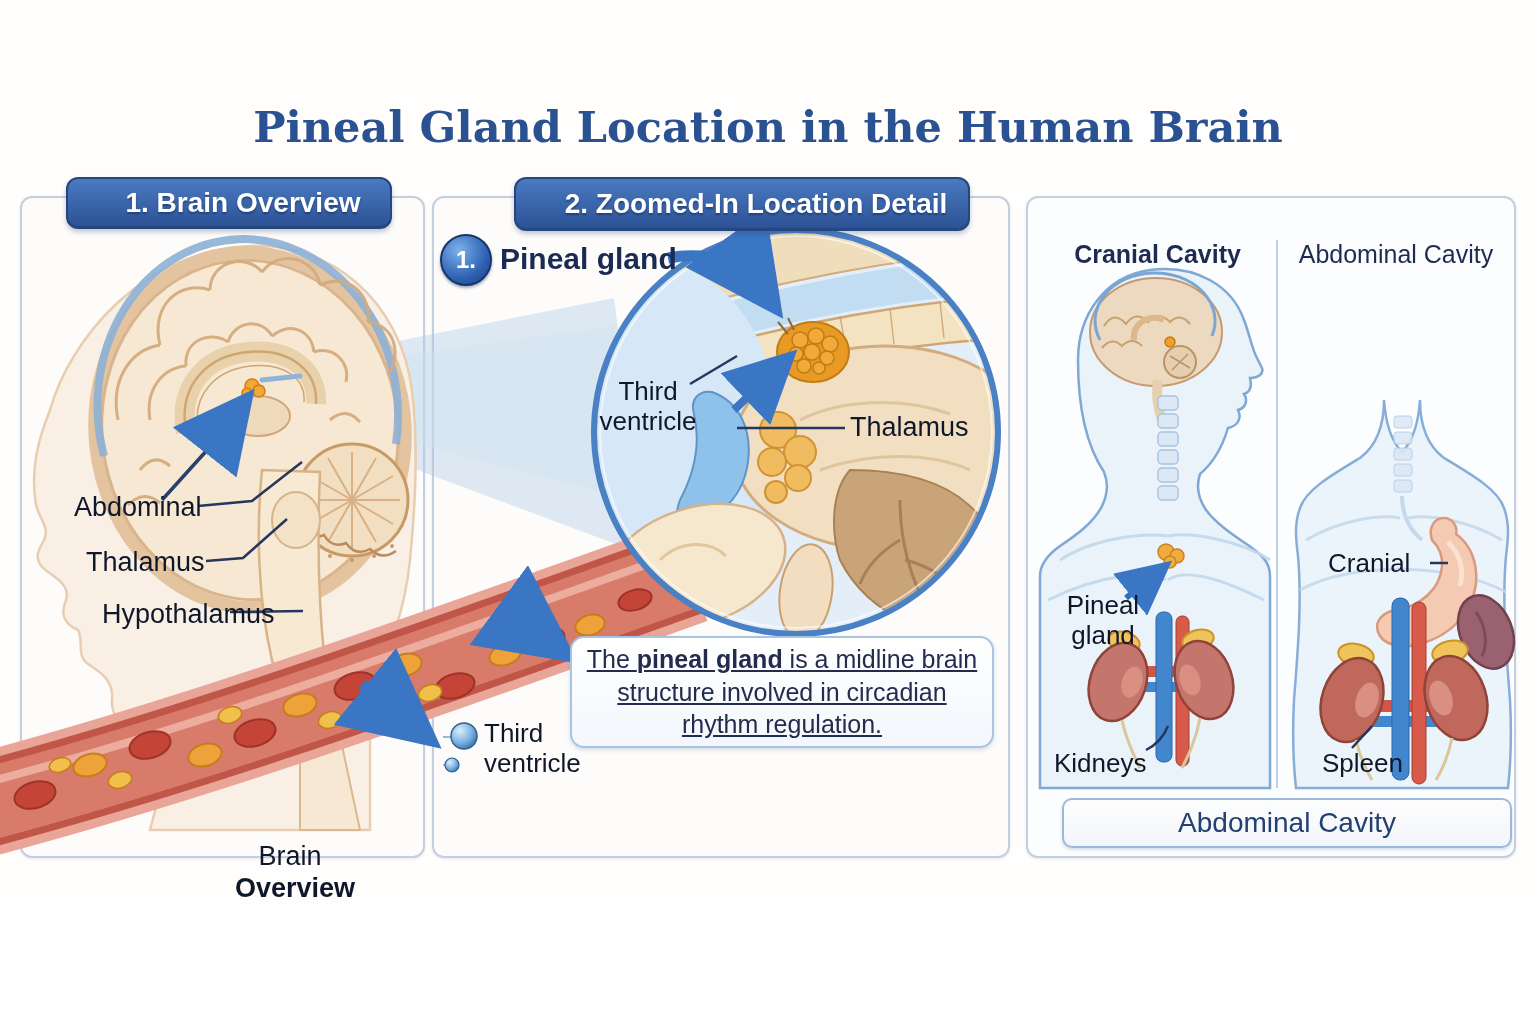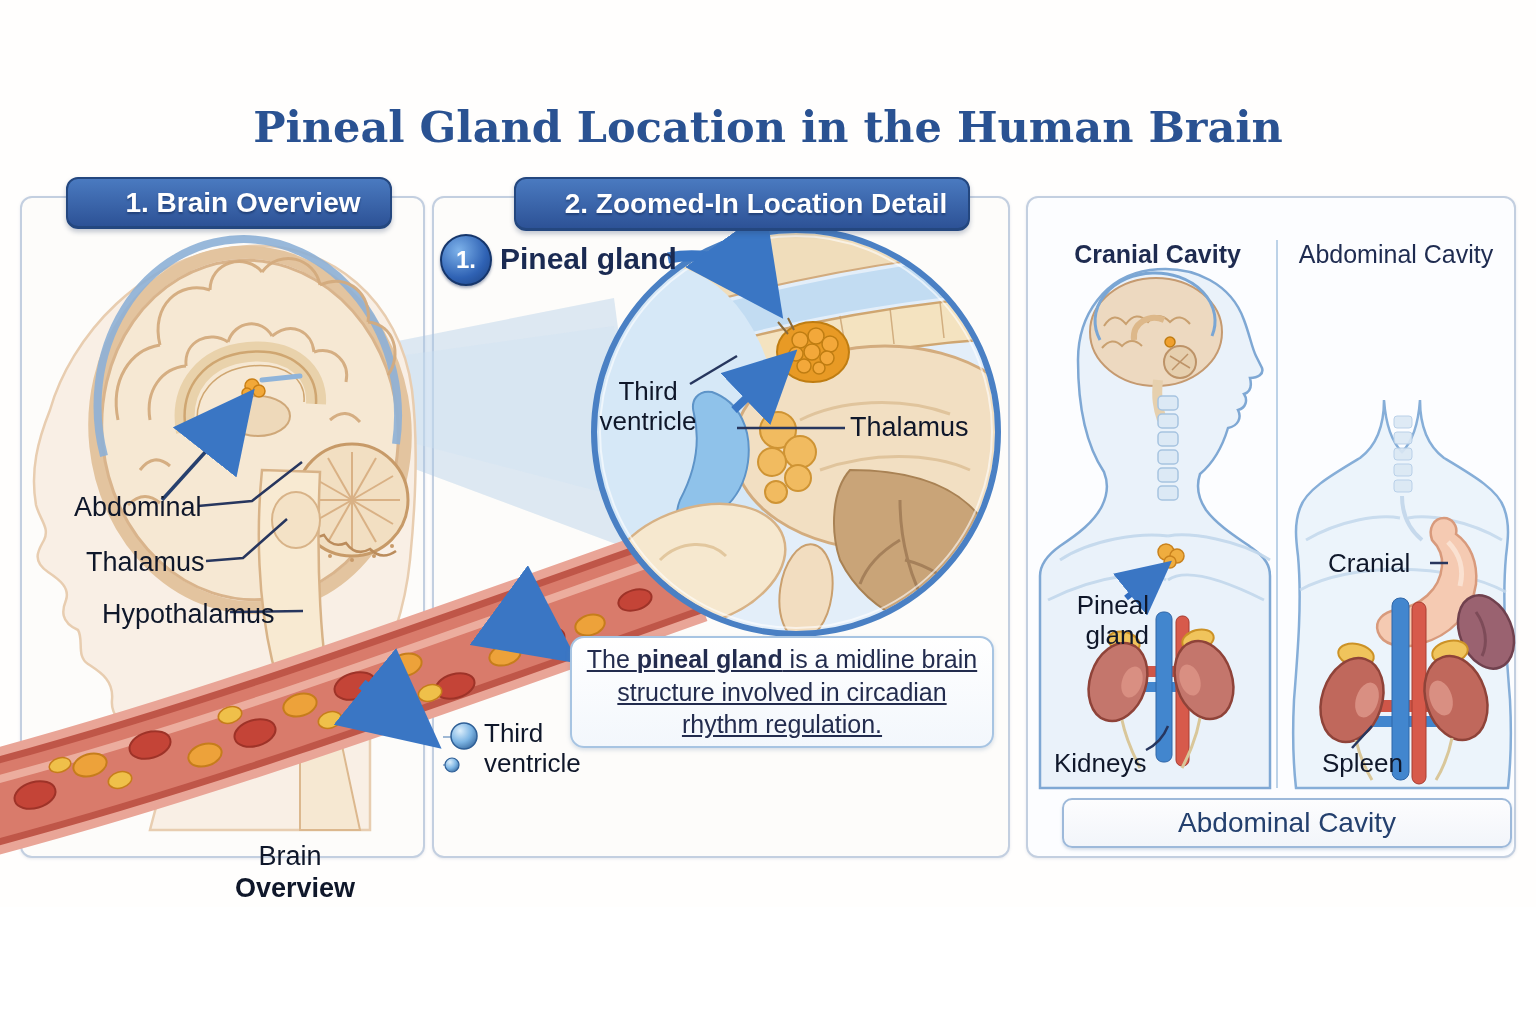--- a/index.html
+++ b/index.html
@@ -375,20 +375,20 @@
   <div class="notebox">
     <div>
       <span>The </span><span class="bold">pineal gland</span><span> is a midline brain structure involved in circadian rhythm regulation.</span>
     </div>
   </div>
   <div class="lbl" style="left:484px;top:718px;font-size:26px;">Third
 ventricle</div>
 
   <div class="colhead bold" style="left:1040px;top:240px;width:235px;">Cranial Cavity</div>
   <div class="colhead" style="left:1282px;top:240px;width:228px;">Abdominal Cavity</div>
-  <div class="lbl" style="left:1057px;top:590px;width:92px;text-align:right;font-size:26px;">Pineal
+  <div class="lbl" style="left:1057px;top:590px;width:92px;text-align:center;font-size:26px;">Pineal
 gland</div>
   <div class="lbl" style="left:1054px;top:748px;font-size:26px;">Kidneys</div>
   <div class="lbl" style="left:1328px;top:548px;font-size:26px;">Cranial</div>
   <div class="lbl" style="left:1322px;top:748px;font-size:26px;">Spleen</div>
   <div class="bottombox">Abdominal Cavity</div>
 
 </div>
 
 </body></html>

